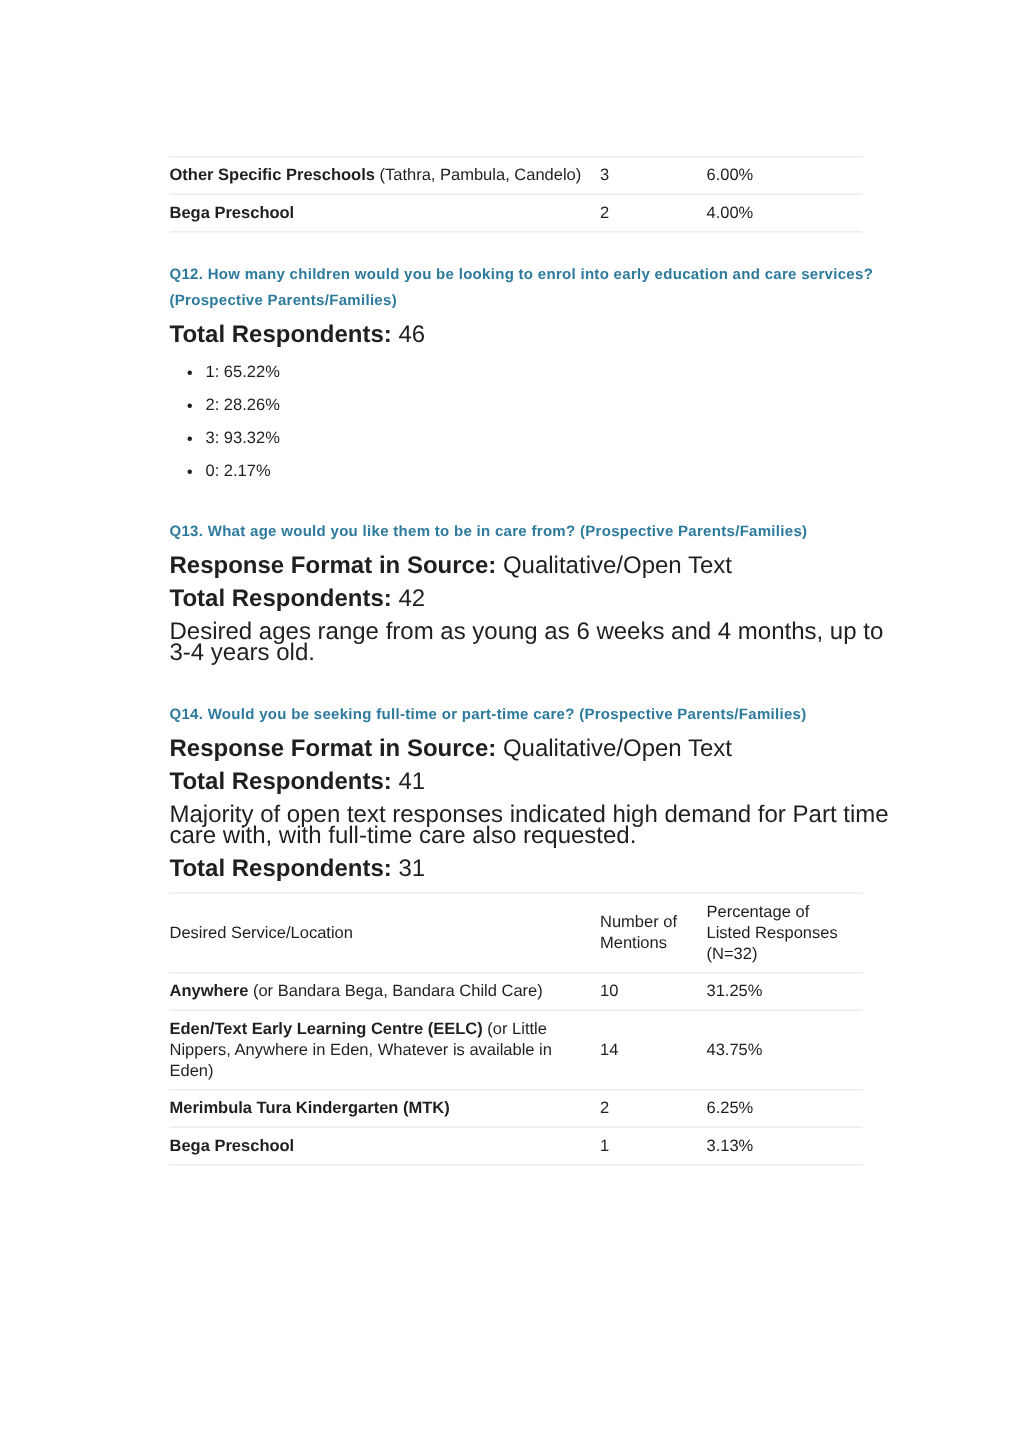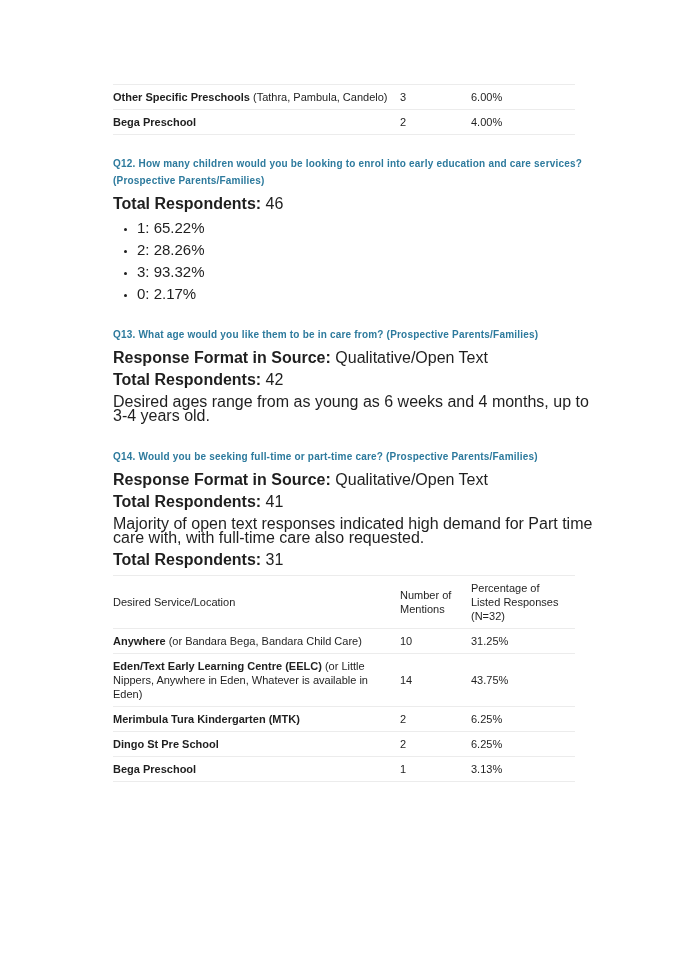--- a/index.html
+++ b/index.html
@@ -36,21 +36,21 @@
   }
   table.data-table tr {
     border-bottom: 1px solid #ececec;
   }
   table.data-table td, table.data-table th {
     vertical-align: middle;
     text-align: left;
     font-weight: 400;
     padding: 5px 10px 5px 0;
   }
-  table.carryover { width: 462px; }
+  table.carryover { width: 462px; margin-top: 20px; }
   table.q15 { width: 462px; margin-top: 8px; }
   col.c-service  { width: 287px; }
   col.c-mentions { width: 71px; }
   col.c-percent  { width: 104px; }
 
   .b { font-weight: 700; }
 
   h2.qheading {
     font-size: 10px;
     line-height: 17px;
@@ -63,21 +63,21 @@
 
   p.body-line {
     font-size: 16px;
     line-height: 14px;
     margin: 8px 0 0 0;
   }
 
   ul.bullets {
     margin: 10px 0 0 0;
     padding: 0 0 0 24px;
-    font-size: 15px;
+    font-size: 11px;
     line-height: 14px;
   }
   ul.bullets li {
     margin: 0 0 8px 0;
   }
   ul.bullets li::marker { font-size: 10px; }
 </style>
 </head>
 <body>
 
@@ -146,25 +146,20 @@
           <td><span class="b">Eden/Text Early Learning Centre (EELC)</span><span> (or Little Nippers, Anywhere in Eden, Whatever is available in Eden)</span></td>
           <td class="b">14</td>
           <td class="b">43.75%</td>
         </tr>
         <tr>
           <td><span class="b">Merimbula Tura Kindergarten (MTK)</span><span></span></td>
           <td class="b">2</td>
           <td class="b">6.25%</td>
         </tr>
         <tr>
-          <td><span class="b">Dingo St Pre School</span><span></span></td>
-          <td class="b">2</td>
-          <td class="b">6.25%</td>
-        </tr>
-        <tr>
           <td><span class="b">Bega Preschool</span><span></span></td>
           <td class="b">1</td>
           <td class="b">3.13%</td>
         </tr>
       </tbody>
     </table>
 
   </div>
 </div>
 

